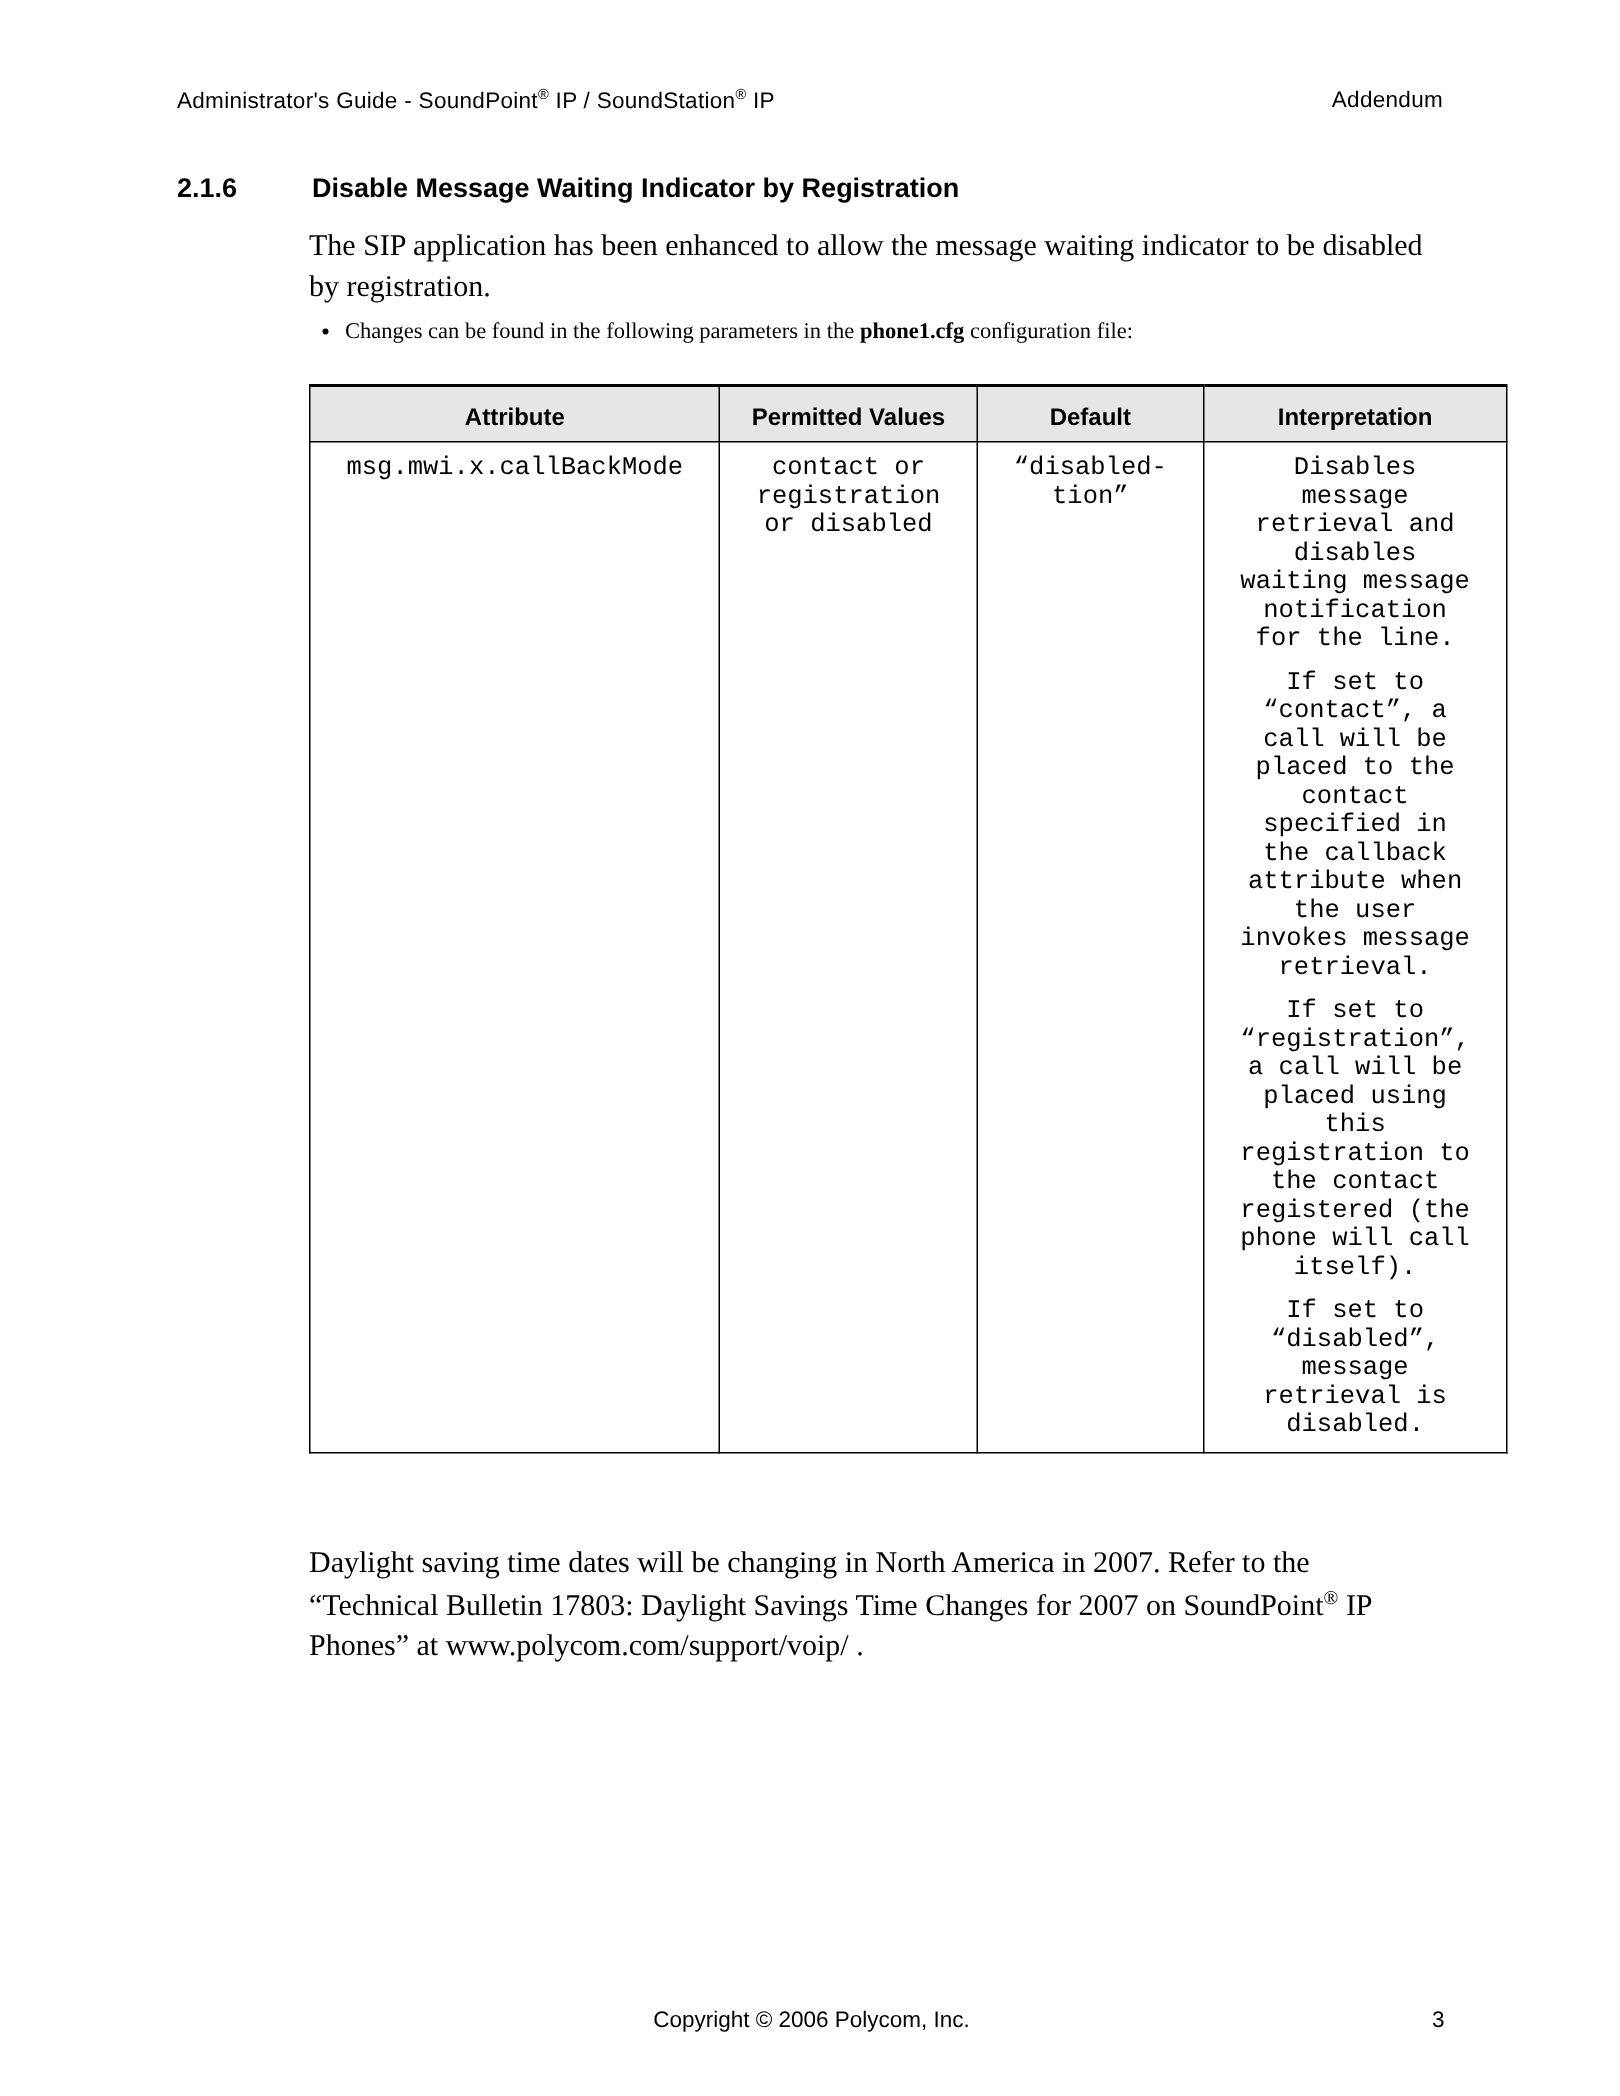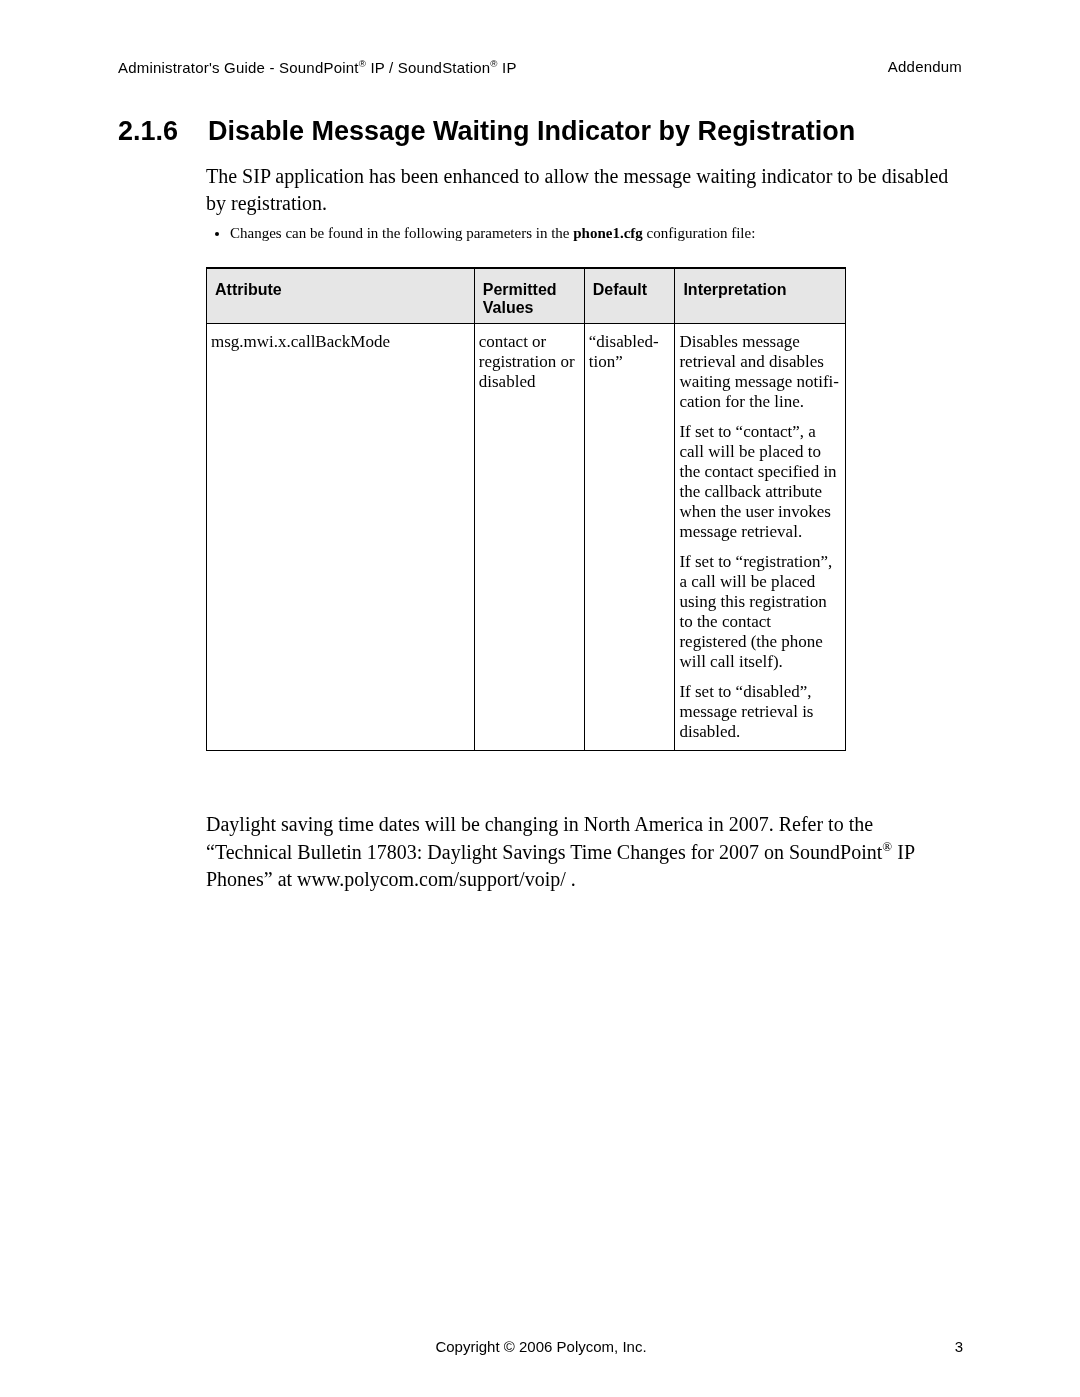--- a/index.html
+++ b/index.html
@@ -26,21 +26,21 @@
     margin-bottom: 38px;
     letter-spacing: 0.2px;
   }
   .header-left sup, .body-text sup {
     font-size: 0.65em;
     vertical-align: super;
   }
   h2.section {
     font-family: Arial, Helvetica, sans-serif;
     font-weight: 700;
-    font-size: 27px;
+    font-size: 18px;
     margin: 0 0 14px 0;
     line-height: 1.3;
     display: flex;
     gap: 14px;
     justify-content: space-between;
   }
   h2.section .num {
     white-space: nowrap;
     min-width: 76px;
   }
@@ -67,34 +67,34 @@
   table.param {
     border-collapse: collapse;
     width: 640px;
     margin-left: 88px;
     margin-top: 10px;
     margin-bottom: 60px;
   }
   table.param th, table.param td {
     border: 1px solid #000;
     vertical-align: top;
-    text-align: left;
+    text-align: center;
   }
   table.param th {
     background: #e6e6e6;
     font-family: Arial, Helvetica, sans-serif;
     font-weight: 700;
     font-size: 16px;
     padding: 12px 8px 6px 8px;
     border-top: 2px solid #000;
   }
   table.param td {
-    font-family: Liberation Serif, serif;
+    font-family: Liberation Mono, monospace;
     font-size: 17px;
-    padding: 8px 4px;
+    padding: 8px 24px;
   }
   table.param td.interp p {
     margin: 0 0 10px 0;
   }
   table.param td.interp p:last-child { margin-bottom: 0; }
   .col-attr { width: 280px; }
   .col-pv { width: 100px; }
   .col-def { width: 78px; }
   .col-int { width: 172px; }
   .footer {

